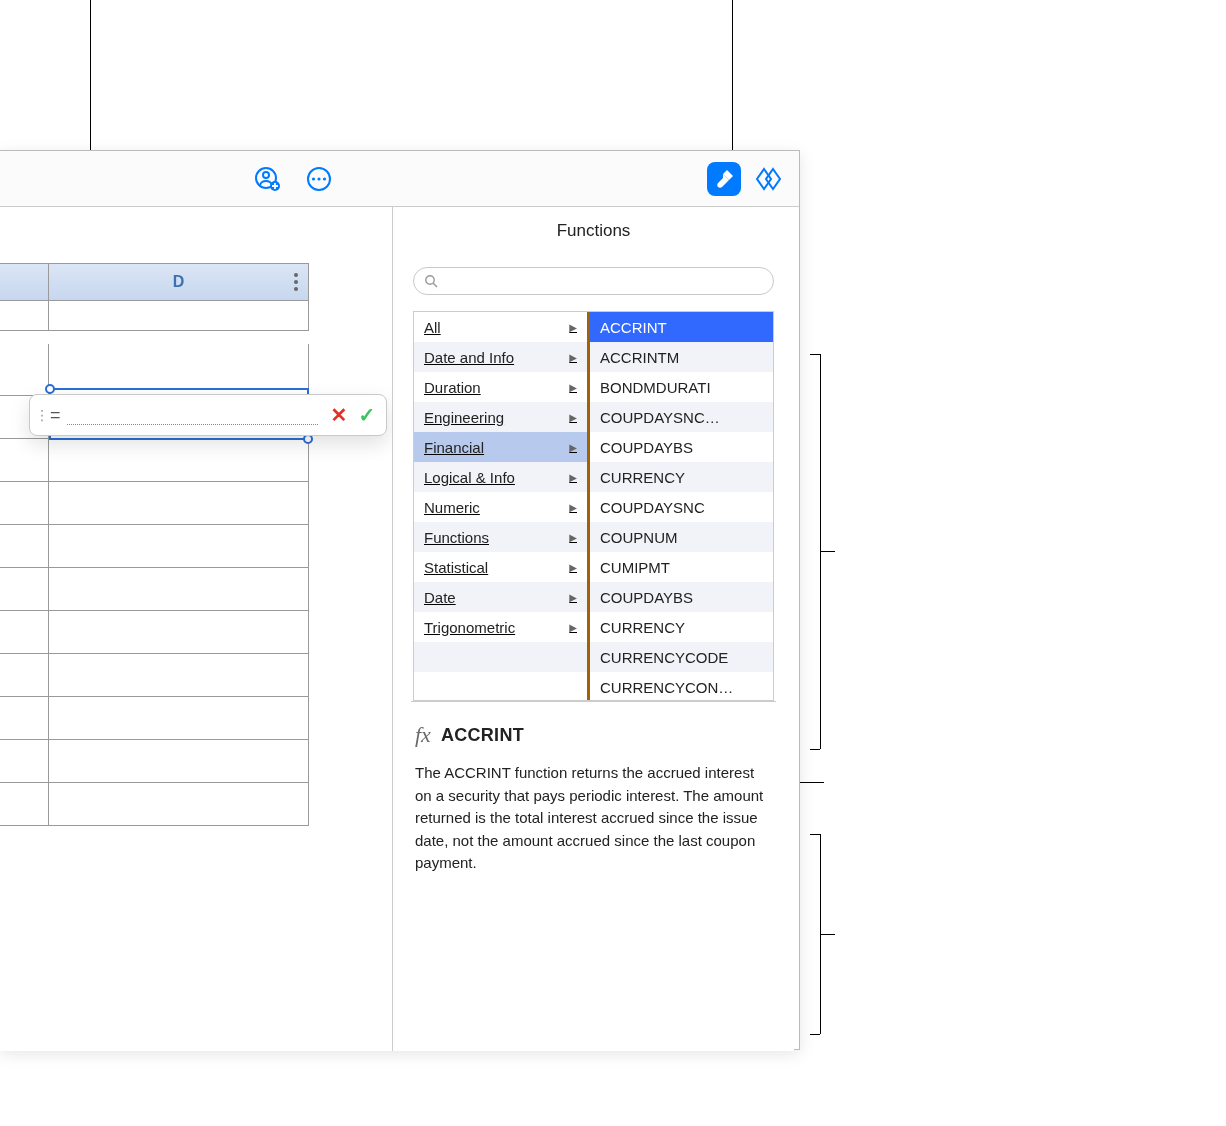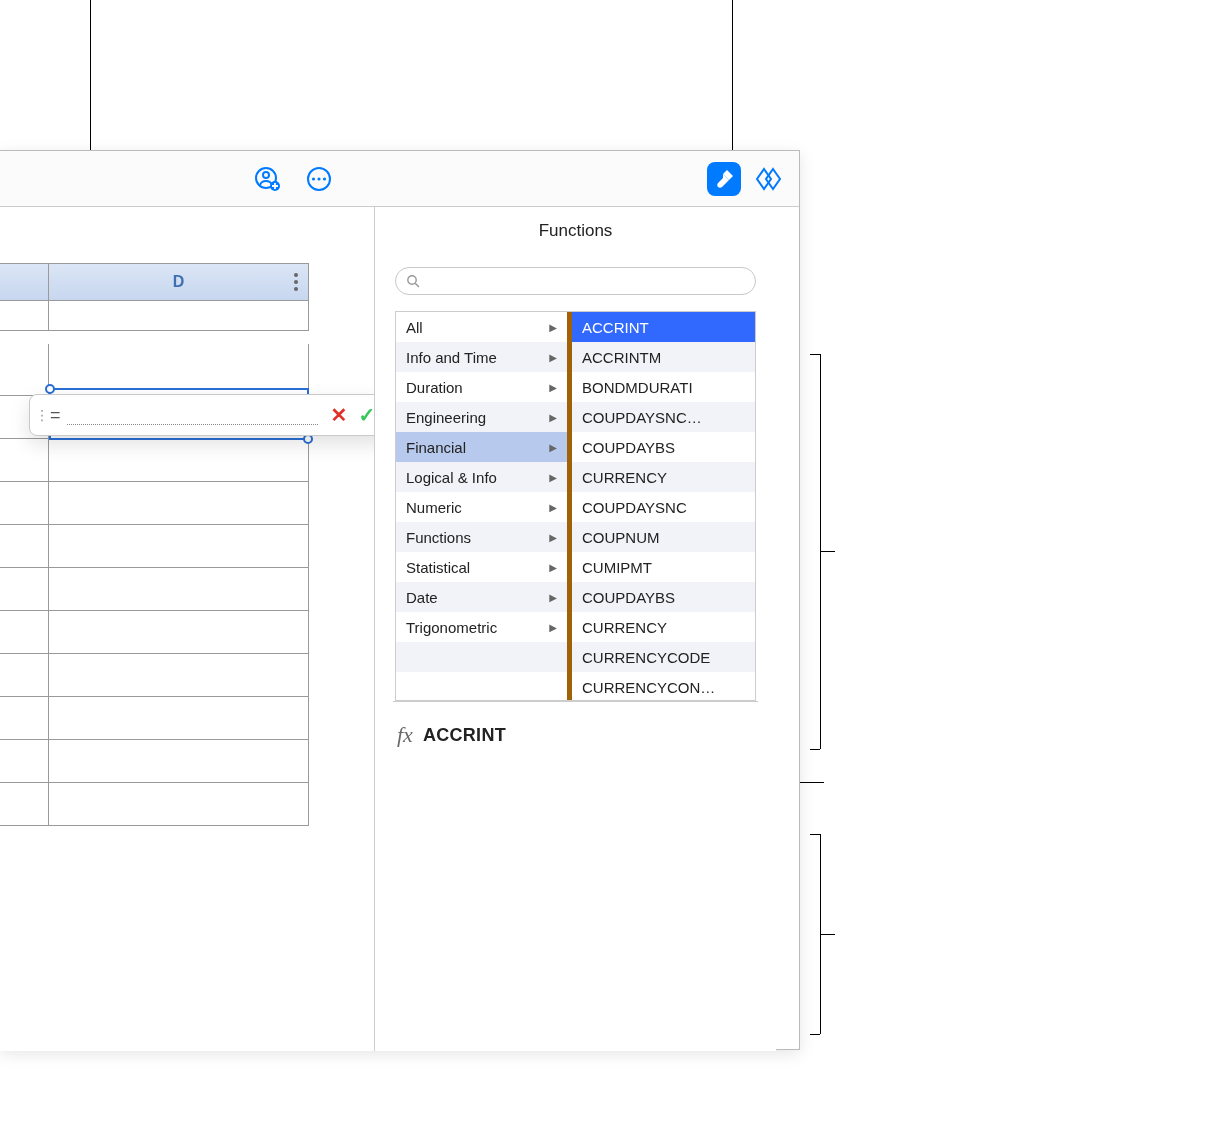--- a/index.html
+++ b/index.html
@@ -182,21 +182,21 @@
     background: #fff;
     border: 2px solid #2a6fd6;
     border-radius: 50%;
   }
   .sel-handle.tl { left: -6px; top: -6px; }
   .sel-handle.br { right: -6px; bottom: -6px; }
 
   
   .functions-panel {
     position: absolute;
-    left: 374px;
+    left: 392px;
     top: 56px;
     width: 402px;
     height: 844px;
     border-left: 1px solid #ccc;
     background: #fff;
     display: flex;
     flex-direction: column;
   }
   .fp-title {
     text-align: center;
@@ -226,22 +226,23 @@
   }
 
   .fp-lists {
     display: flex;
     margin: 4px 20px 0 20px;
     border: 1px solid #ccc;
     height: 390px;
   }
   .fp-categories {
     width: 176px;
-    border-right: 5px solid #a16207;
+    border-right: 3px solid #a16207;
     overflow: hidden;
+    text-decoration: underline;
   }
   .fp-functions {
     flex: 1;
     overflow: hidden;
   }
   .fp-item {
     height: 30px;
     padding: 0 10px;
     display: flex;
     align-items: center;
@@ -449,21 +450,21 @@
       <input type="text" placeholder="" style="">
     </div>
 
     <div class="fp-lists">
       <div class="fp-categories" id="fp-categories">
           <div class="fp-item">
             <span>All</span>
             <span class="tri">▶</span>
           </div>
           <div class="fp-item">
-            <span>Info and Time</span>
+            <span>Date and Info</span>
             <span class="tri">▶</span>
           </div>
           <div class="fp-item">
             <span>Duration</span>
             <span class="tri">▶</span>
           </div>
           <div class="fp-item">
             <span>Engineering</span>
             <span class="tri">▶</span>
           </div>
@@ -542,16 +543,17 @@
     </div>
 
 
     <div class="fp-divider"></div>
 
     <div class="fp-detail">
       <div class="fp-detail-head">
         <span class="fx">fx</span>
         <span class="fn-name">ACCRINT</span>
       </div>
+      <div class="fp-detail-desc">The ACCRINT function returns the accrued interest on a security that pays periodic interest. The amount returned is the total interest accrued since the issue date, not the amount accrued since the last coupon payment.</div>
     </div>
   </div>
 
 </div>
 
 </body></html>

